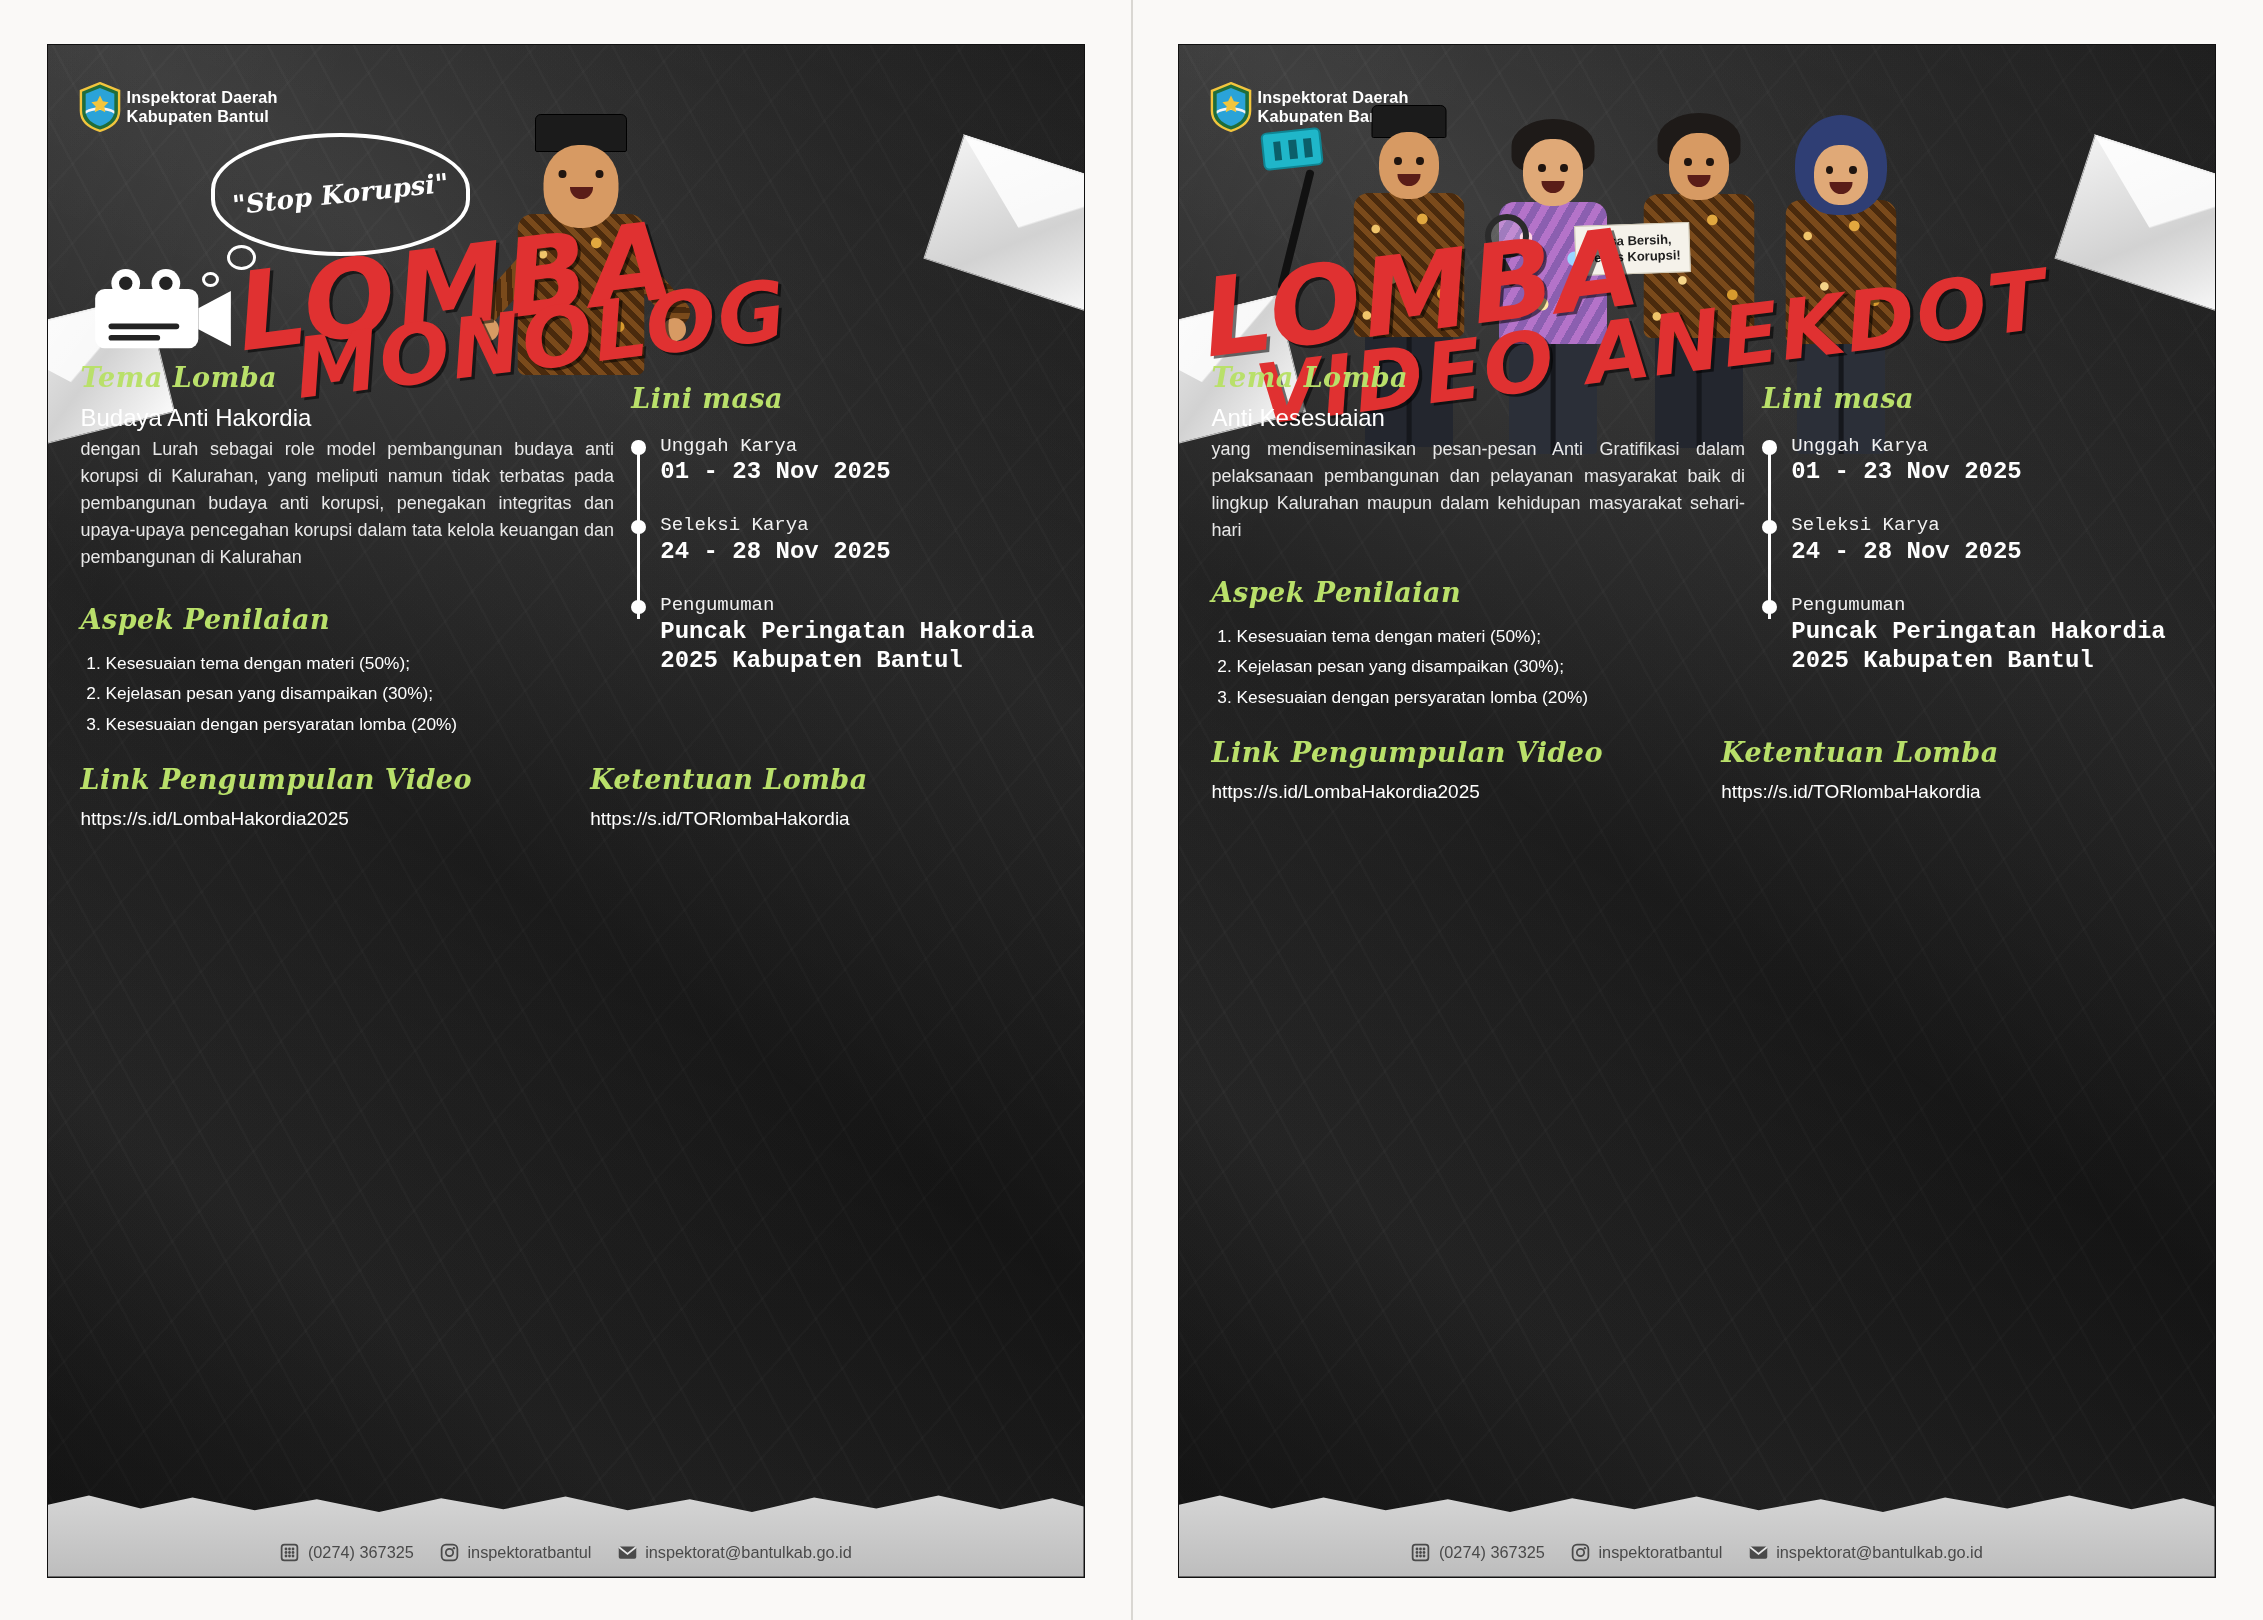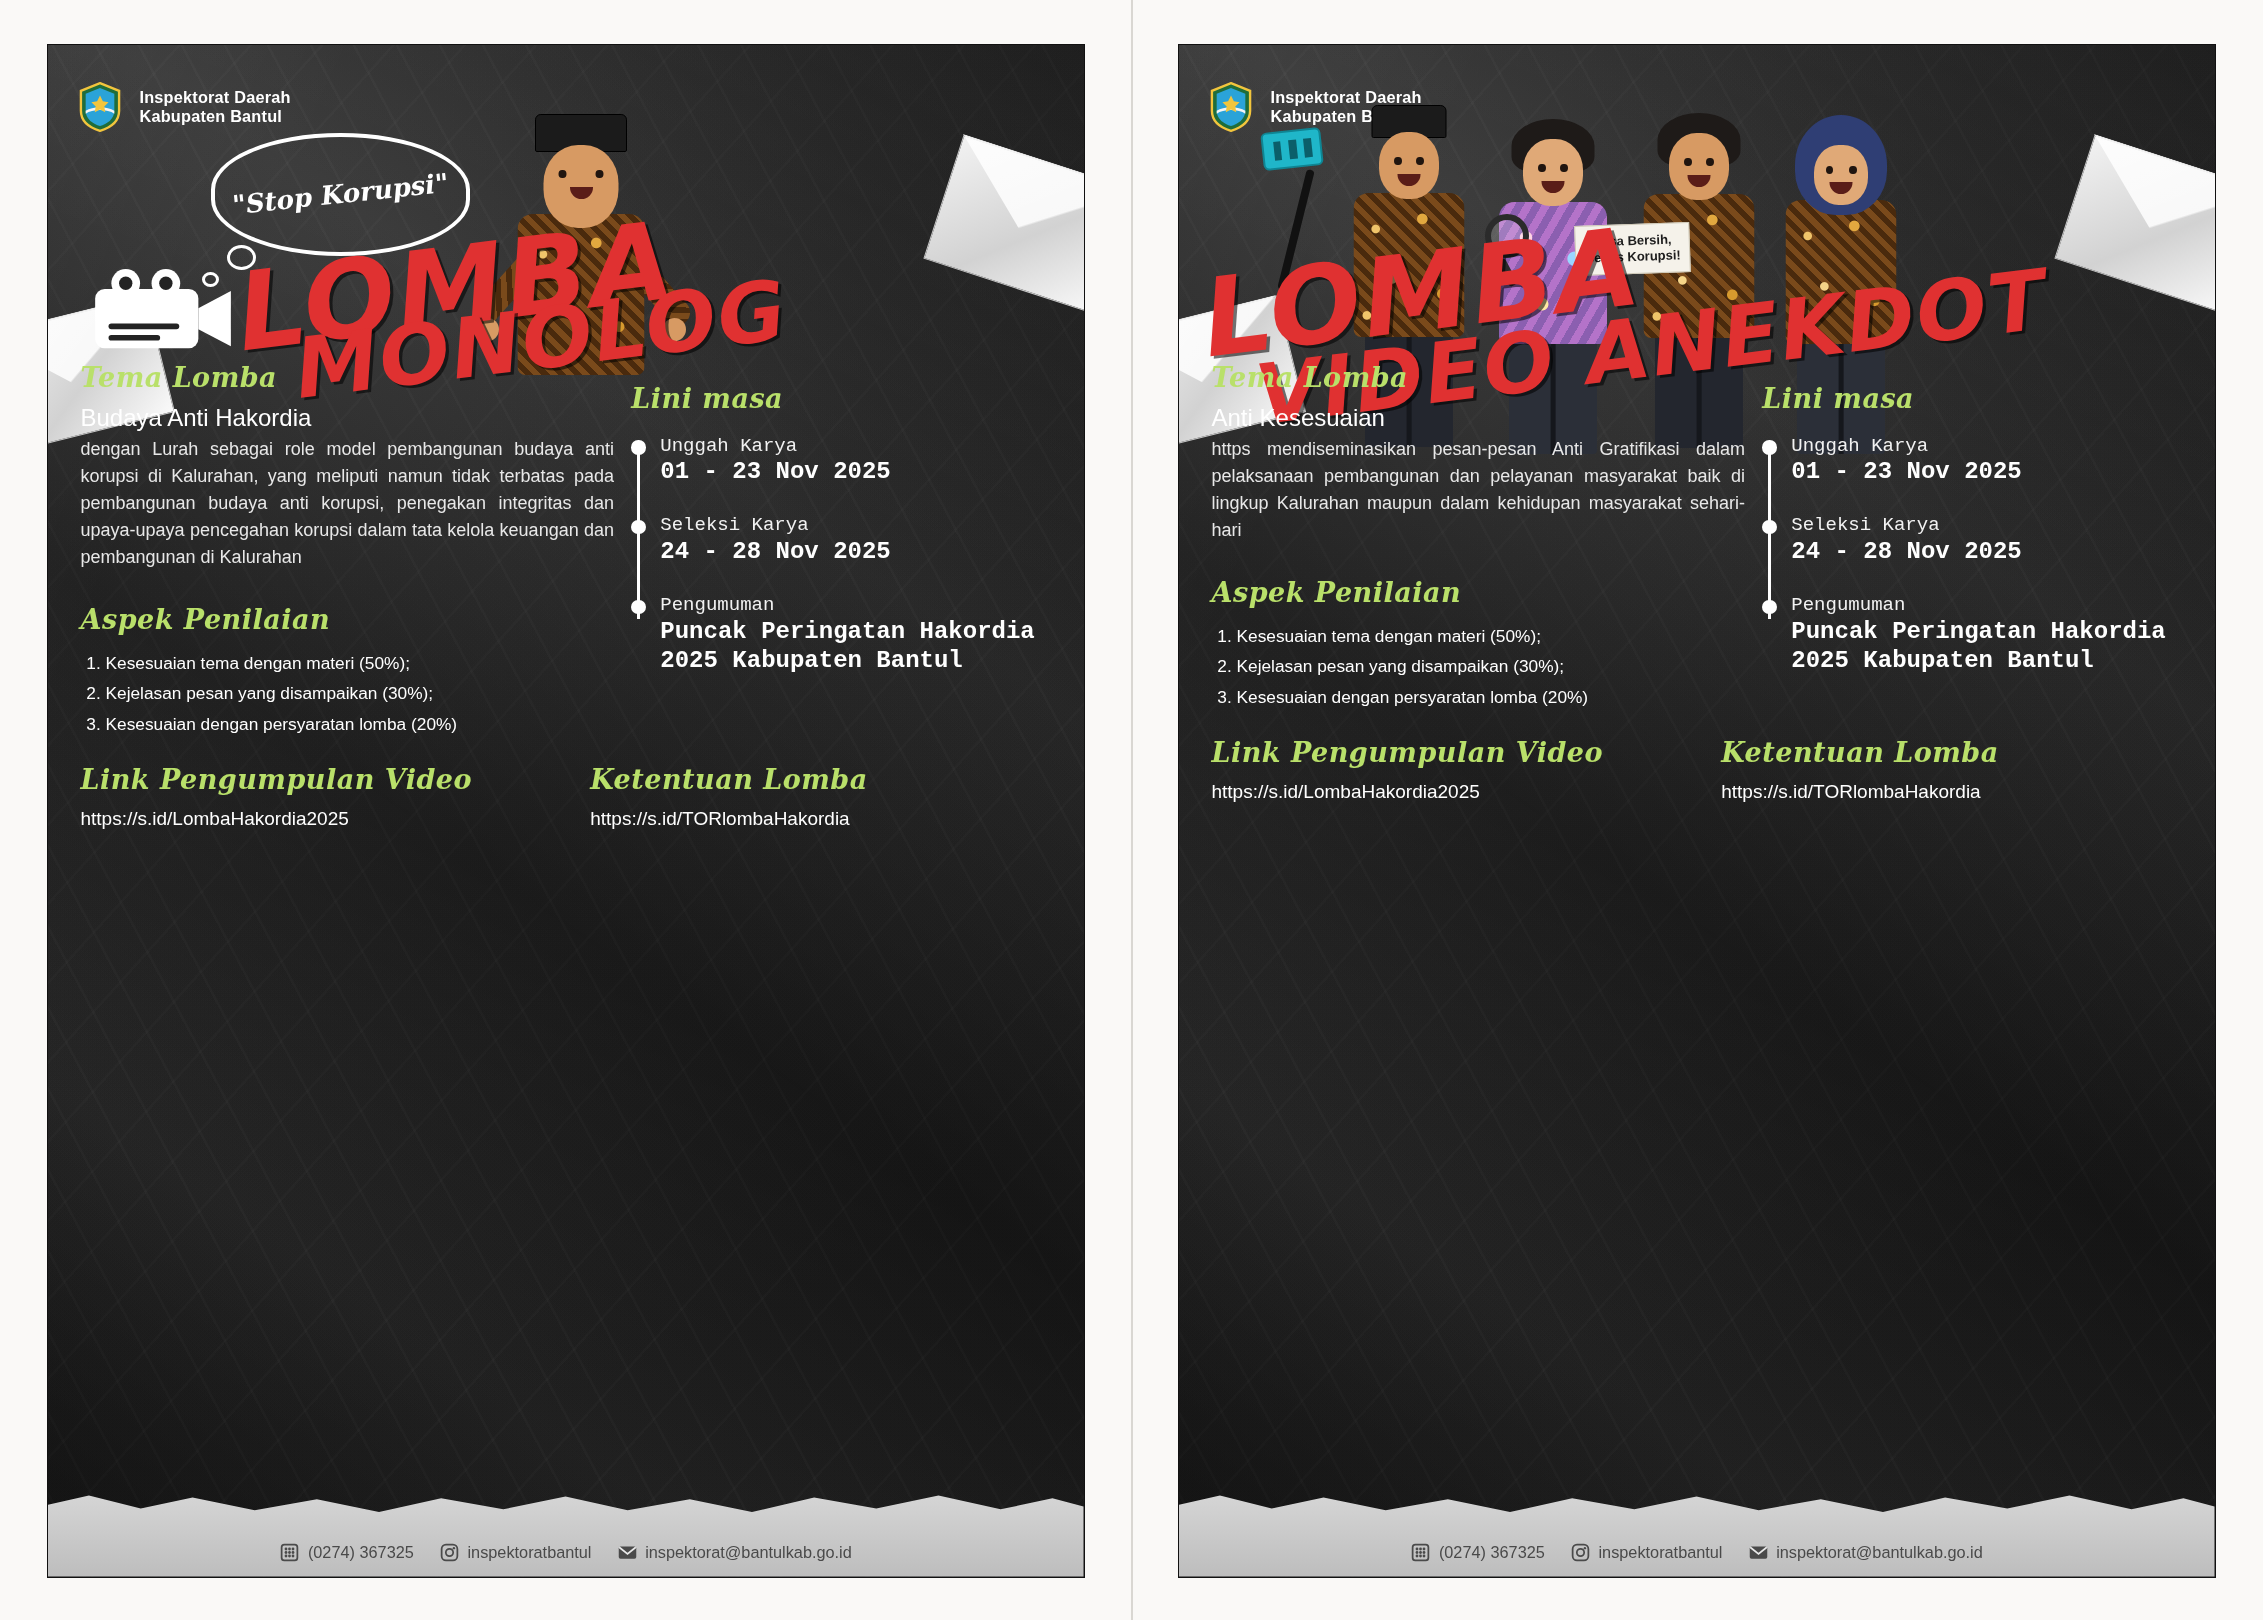--- a/index.html
+++ b/index.html
@@ -47,21 +47,21 @@
       linear-gradient(35deg, rgba(0,0,0,0.35) 0%, rgba(255,255,255,0.02) 22%, rgba(0,0,0,0.25) 45%, rgba(255,255,255,0.03) 70%, rgba(0,0,0,0.3) 100%),
       repeating-linear-gradient(62deg, rgba(255,255,255,0.018) 0px, rgba(255,255,255,0.018) 1.9px, rgba(0,0,0,0.02) 2.9px, rgba(0,0,0,0.02) 38px),
       repeating-linear-gradient(-48deg, rgba(255,255,255,0.015) 0px, rgba(255,255,255,0.015) 1.9px, rgba(0,0,0,0.02) 2.9px, rgba(0,0,0,0.02) 53px);
     pointer-events: none;
   }
   .poster-inner { position: relative; z-index: 2; width: 100%; height: 100%; }
 
   
   .brand {
     position: absolute; left: 31px; top: 37px;
-    display: flex; align-items: center; gap: 19px;
+    display: flex; align-items: center; gap: 6px;
   }
   .brand-logo {
     width: 42px; height: 50px;
     display: block;
   }
   .brand-text { line-height: 1.15; }
   .brand-text div {
     color: #fff; font-weight: bold; font-size: 16.3px; letter-spacing: 0.2px;
   }
 
@@ -504,21 +504,21 @@
         </div>
 
         <div class="headline" style="left: 23px; top: 198px; font-size: 108px; transform: rotate(-7deg);">LOMBA</div>
         <div class="headline" style="left: 75px; top: 265px; font-size: 83px; transform: rotate(-7deg);">VIDEO ANEKDOT</div>
 
         <div class="content">
           <div class="cols">
             <div class="col-left">
               <div class="script">Tema Lomba</div>
               <div class="lead">Anti Kesesuaian</div>
-              <p class="para">https mendiseminasikan pesan-pesan Anti Gratifikasi dalam pelaksanaan pembangunan dan pelayanan masyarakat baik di lingkup Kalurahan maupun dalam kehidupan masyarakat sehari-hari</p>
+              <p class="para">yang mendiseminasikan pesan-pesan Anti Gratifikasi dalam pelaksanaan pembangunan dan pelayanan masyarakat baik di lingkup Kalurahan maupun dalam kehidupan masyarakat sehari-hari</p>
 
               <div class="script" style="margin-top: 33px;">Aspek Penilaian</div>
               <ol class="criteria">
                 <li>Kesesuaian tema dengan materi (50%);</li>
                 <li>Kejelasan pesan yang disampaikan (30%);</li>
                 <li>Kesesuaian dengan persyaratan lomba (20%)</li>
               </ol>
             </div>
 
             <div class="col-right">

